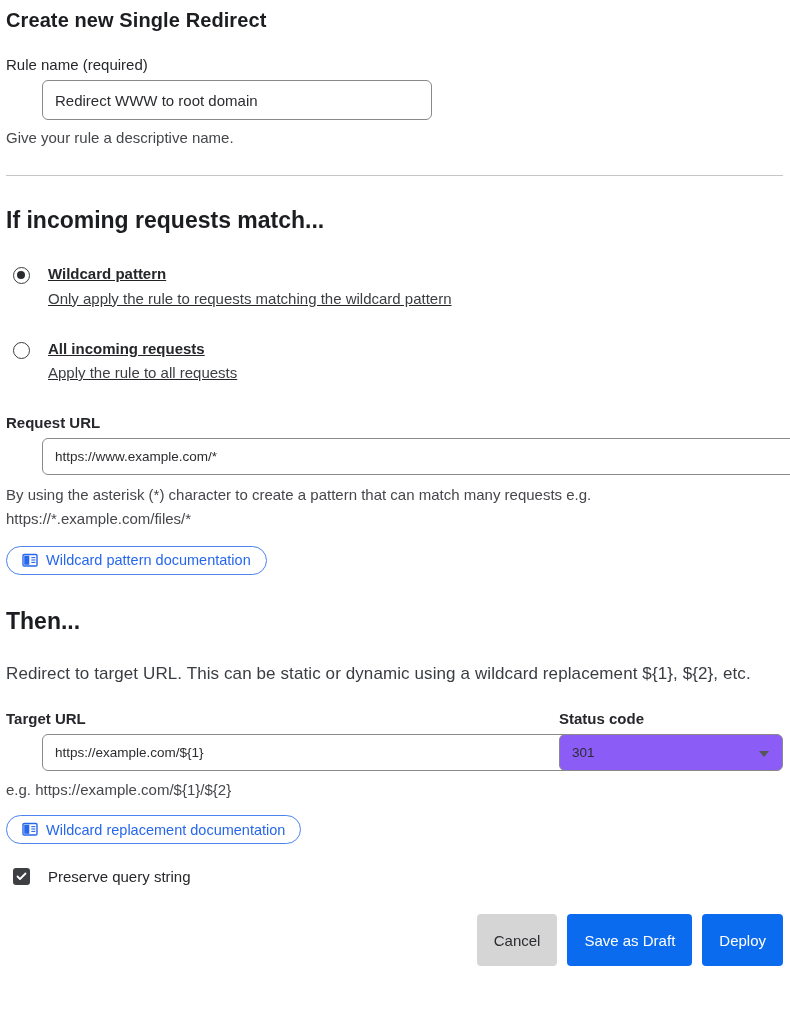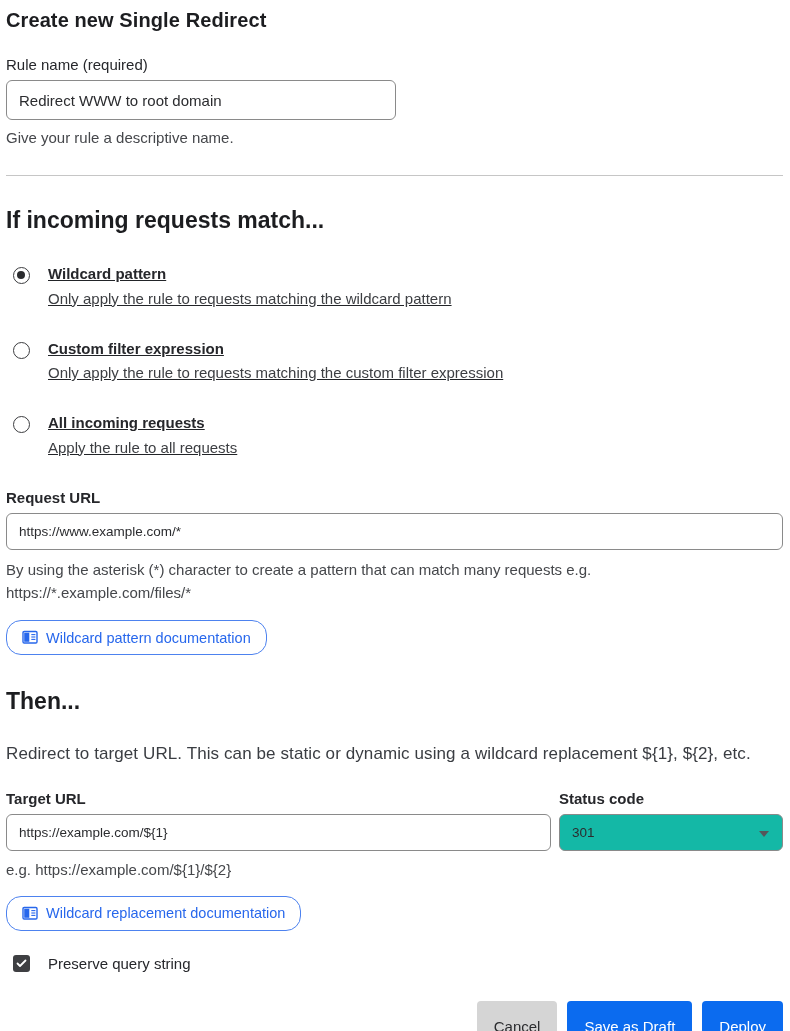--- a/index.html
+++ b/index.html
@@ -35,20 +35,21 @@
     height: 40px;
     margin-top: 7px;
     padding: 0 12px;
     font-family: "Liberation Sans", sans-serif;
     font-size: 15px;
     color: #2b2c2f;
     border: 1px solid #8a8a8a;
     border-radius: 6px;
     background: #fff;
     outline: none;
+    margin-left: 36px;
   }
   .text-input.full { width: 100%; height: 37px; font-size: 13.5px; }
 
   .help-text {
     font-size: 15px;
     color: #45474b;
     margin-top: 6px;
     line-height: 1.55;
   }
 
@@ -92,21 +93,21 @@
   }
   .radio-texts { margin-left: 18px; text-decoration: underline; }
   .radio-label { font-size: 15px; font-weight: 700; color: #26272b; line-height: 1.35; }
   .radio-desc { font-size: 15px; color: #3c3e42; margin-top: 4px; line-height: 1.35; }
 
   .doc-button {
     display: inline-flex;
     align-items: center;
     gap: 8px;
     margin-top: 16px;
-    height: 35px;
+    height: 29px;
     padding: 0 15px;
     background: #fff;
     border: 1px solid #4d82ef;
     border-radius: 15px;
     color: #2767ec;
     font-family: "Liberation Sans", sans-serif;
     font-size: 14.5px;
     cursor: pointer;
   }
   .doc-button svg { display: block; }
@@ -121,21 +122,21 @@
   .row-two-col { display: flex; gap: 8px; margin-top: 2px; }
   .col-target { flex: 1 1 auto; }
   .col-status { flex: 0 0 224px; }
 
   .select-box {
     position: relative;
     margin-top: 7px;
     height: 37px;
     border: 1px solid #8a8a8a;
     border-radius: 6px;
-    background: #14b8a6;
+    background: #8b5cf6;
     display: flex;
     align-items: center;
     padding: 0 12px;
     font-size: 13.5px;
     color: #2b2c2f;
     cursor: pointer;
   }
   .select-caret {
     position: absolute;
     right: 13px;
@@ -200,27 +201,20 @@
   <div class="radio-group">
 
     <div class="radio-option">
       <span class="radio-circle checked"></span>
       <span class="radio-texts">
         <span class="radio-label" style="display:block">Wildcard pattern</span>
         <span class="radio-desc" style="display:block">Only apply the rule to requests matching the wildcard pattern</span>
       </span>
     </div>
 
-    <div class="radio-option">
-      <span class="radio-circle"></span>
-      <span class="radio-texts">
-        <span class="radio-label" style="display:block">Custom filter expression</span>
-        <span class="radio-desc" style="display:block">Only apply the rule to requests matching the custom filter expression</span>
-      </span>
-    </div>
 
     <div class="radio-option">
       <span class="radio-circle"></span>
       <span class="radio-texts">
         <span class="radio-label" style="display:block">All incoming requests</span>
         <span class="radio-desc" style="display:block">Apply the rule to all requests</span>
       </span>
     </div>
 
   </div>

